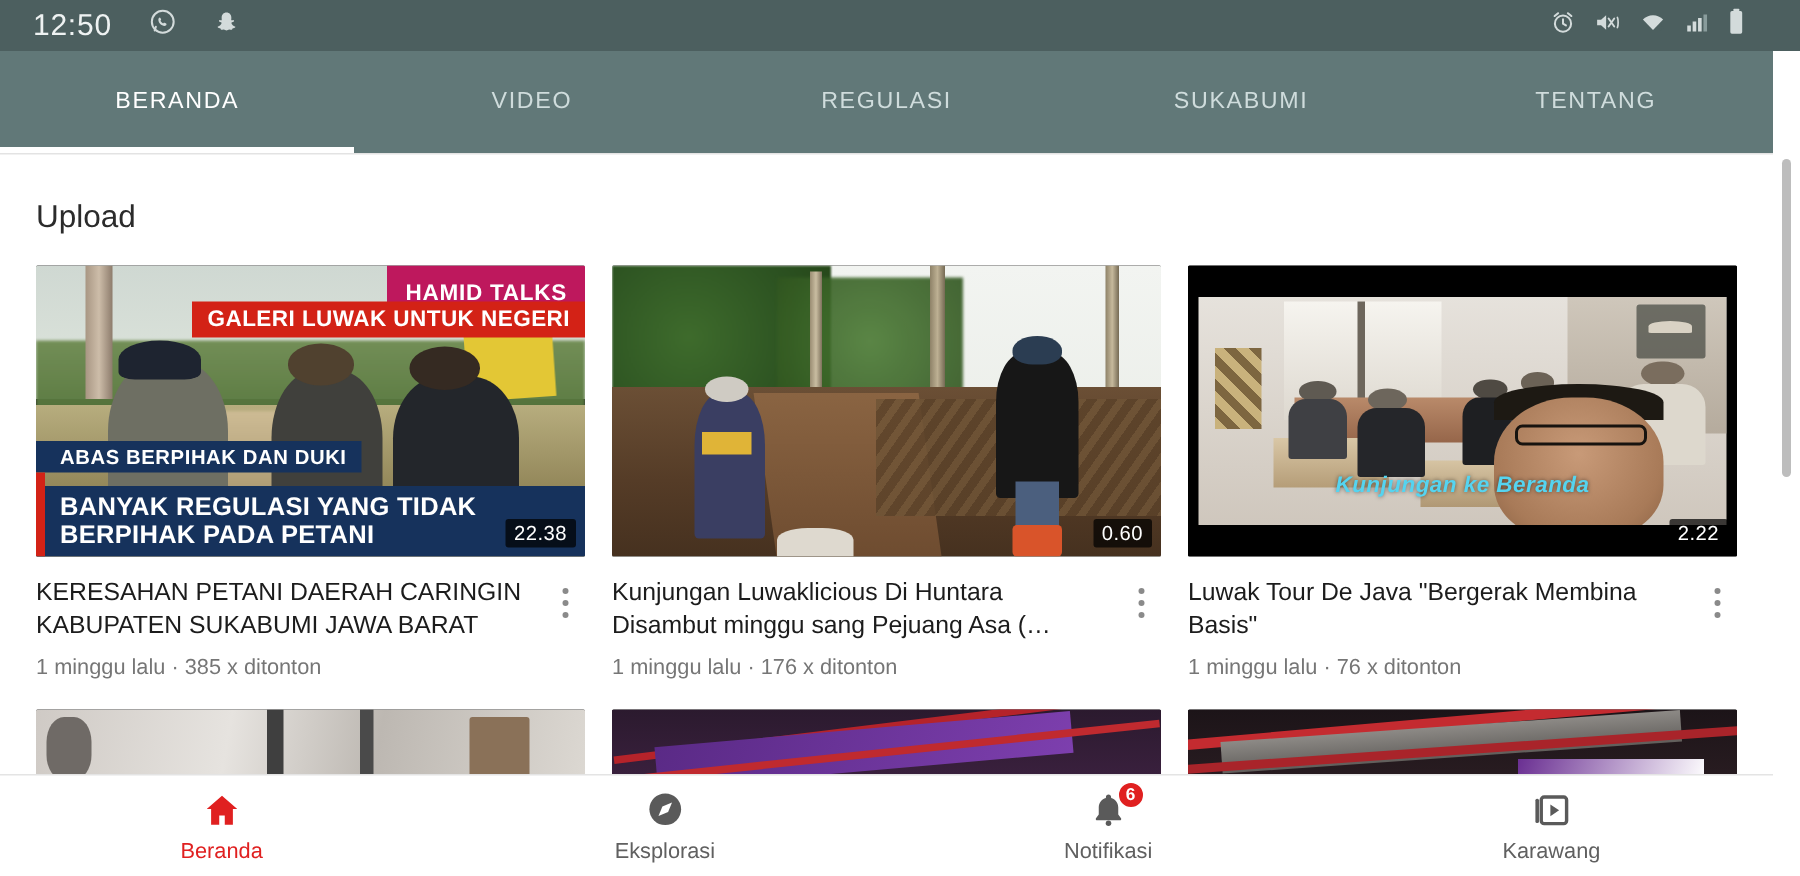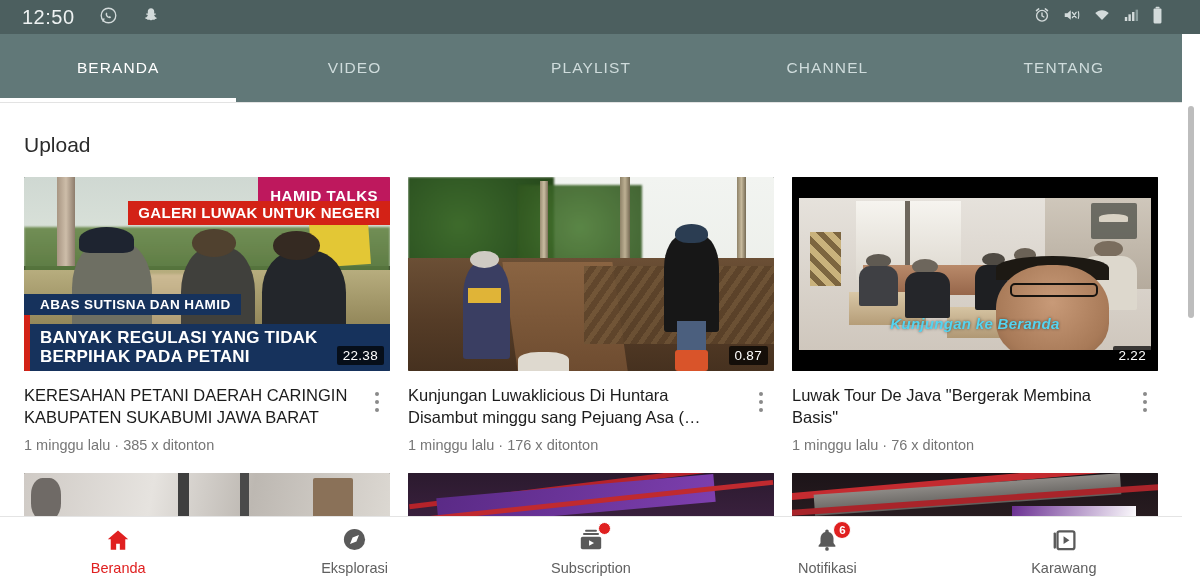--- a/index.html
+++ b/index.html
@@ -306,22 +306,22 @@
             <rect x="4.6" y="1" width="5" height="2.2" rx=".6" fill="#dfe6e6"></rect>
             <rect x="2" y="3" width="10" height="19" rx="1.4" fill="#dfe6e6"></rect>
           </svg>
       </span>
     </div>
   </div>
 
   <div class="tabbar">
     <div class="tab active">BERANDA</div>
     <div class="tab">VIDEO</div>
-    <div class="tab">PLAYLIST</div>
-    <div class="tab">CHANNEL</div>
+    <div class="tab">REGULASI</div>
+    <div class="tab">SUKABUMI</div>
     <div class="tab">TENTANG</div>
   </div>
   <div class="tab-edge"></div>
 
   <div class="content">
     <div class="divider"></div>
     <div class="section-title">Upload</div>
 
     <div class="grid">
 
@@ -336,21 +336,21 @@
               <div class="a1-yellow"></div>
             <div class="a1-p1"></div>
               <div class="a1-p1h"></div>
             <div class="a1-p2"></div>
               <div class="a1-p2h"></div>
             <div class="a1-p3"></div>
               <div class="a1-p3h"></div>
           </div>
           <div class="a1-hamid">HAMID TALKS</div>
           <div class="a1-galeri">GALERI LUWAK UNTUK NEGERI</div>
-          <div class="a1-abas">ABAS SUTISNA DAN HAMID</div>
+          <div class="a1-abas">ABAS BERPIHAK DAN DUKI</div>
           <div class="a1-banner">BANYAK REGULASI YANG TIDAK BERPIHAK PADA PETANI</div>
           <div class="a1-redbar"></div>
           <div class="duration">22.38</div>
         </div>
         <div class="meta-row">
           <div class="meta-text">
             <div class="vtitle">KERESAHAN PETANI DAERAH CARINGIN KABUPATEN SUKABUMI JAWA BARAT</div>
             <div class="vsub">1 minggu lalu · 385 x ditonton</div>
           </div>
           <div class="kebab">
@@ -375,21 +375,21 @@
               <div class="a2-rub"></div>
             <div class="a2-p1"></div>
               <div class="a2-p1h"></div>
               <div class="a2-p1b"></div>
             <div class="a2-p2"></div>
               <div class="a2-p2h"></div>
               <div class="a2-p2l"></div>
               <div class="a2-p2bt"></div>
             <div class="a2-white"></div>
           </div>
-          <div class="duration">0.87</div>
+          <div class="duration">0.60</div>
         </div>
         <div class="meta-row">
           <div class="meta-text">
             <div class="vtitle">Kunjungan Luwaklicious Di Huntara Disambut minggu sang Pejuang Asa ( ROC…</div>
             <div class="vsub">1 minggu lalu · 176 x ditonton</div>
           </div>
           <div class="kebab">
               <i></i>
               <i></i>
               <i></i>
@@ -483,32 +483,20 @@
     <div class="navitem">
       <div class="navicon">
         <svg width="27" height="27" viewBox="0 0 24 24">
             <circle cx="12" cy="12" r="9.4" fill="#5a5a5a"></circle>
             <path d="M16 8l-2.3 5.7L8 16l2.3-5.7z" fill="#ffffff"></path>
           </svg>
       </div>
       <div class="navlabel">Eksplorasi</div>
     </div>
 
-    <div class="navitem">
-      <div class="navicon">
-        <svg width="28" height="26" viewBox="0 0 24 24">
-          <rect x="6.5" y="2.6" width="11" height="1.8" rx=".9" fill="#5a5a5a"></rect>
-          <rect x="4.6" y="5.6" width="14.8" height="1.8" rx=".9" fill="#5a5a5a"></rect>
-          <rect x="2.6" y="9" width="18.8" height="11.6" rx="1.6" fill="#5a5a5a"></rect>
-          <path d="M10.2 12.3l4.6 2.5-4.6 2.5z" fill="#ffffff"></path>
-        </svg>
-        <span class="dotbadge"></span>
-      </div>
-      <div class="navlabel">Subscription</div>
-    </div>
 
     <div class="navitem">
       <div class="navicon">
         <svg width="26" height="26" viewBox="0 0 24 24">
             <path d="M12 2.4c-.9 0-1.6.7-1.6 1.6v.6C7.8 5.3 6 7.6 6 10.4v4.3L4.3 17c-.4.5 0 1.3.7 1.3h14c.7 0 1.1-.8.7-1.3L18 14.7v-4.3c0-2.8-1.8-5.1-4.4-5.8v-.6c0-.9-.7-1.6-1.6-1.6z" fill="#5a5a5a"></path>
             <circle cx="12" cy="20.2" r="1.7" fill="#5a5a5a"></circle>
           </svg>
         <span class="badge">6</span>
       </div>
       <div class="navlabel">Notifikasi</div>

